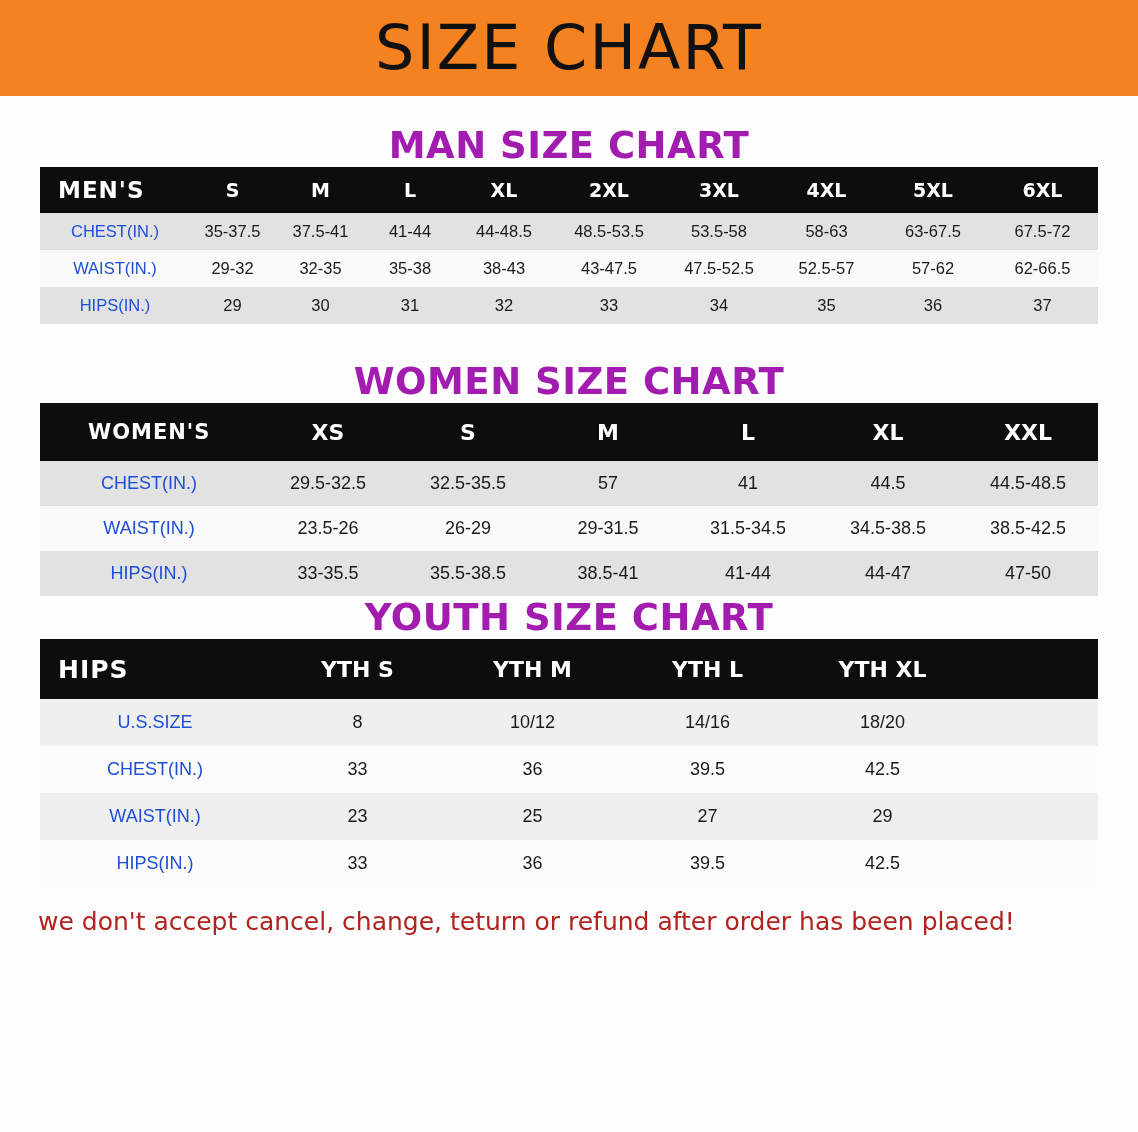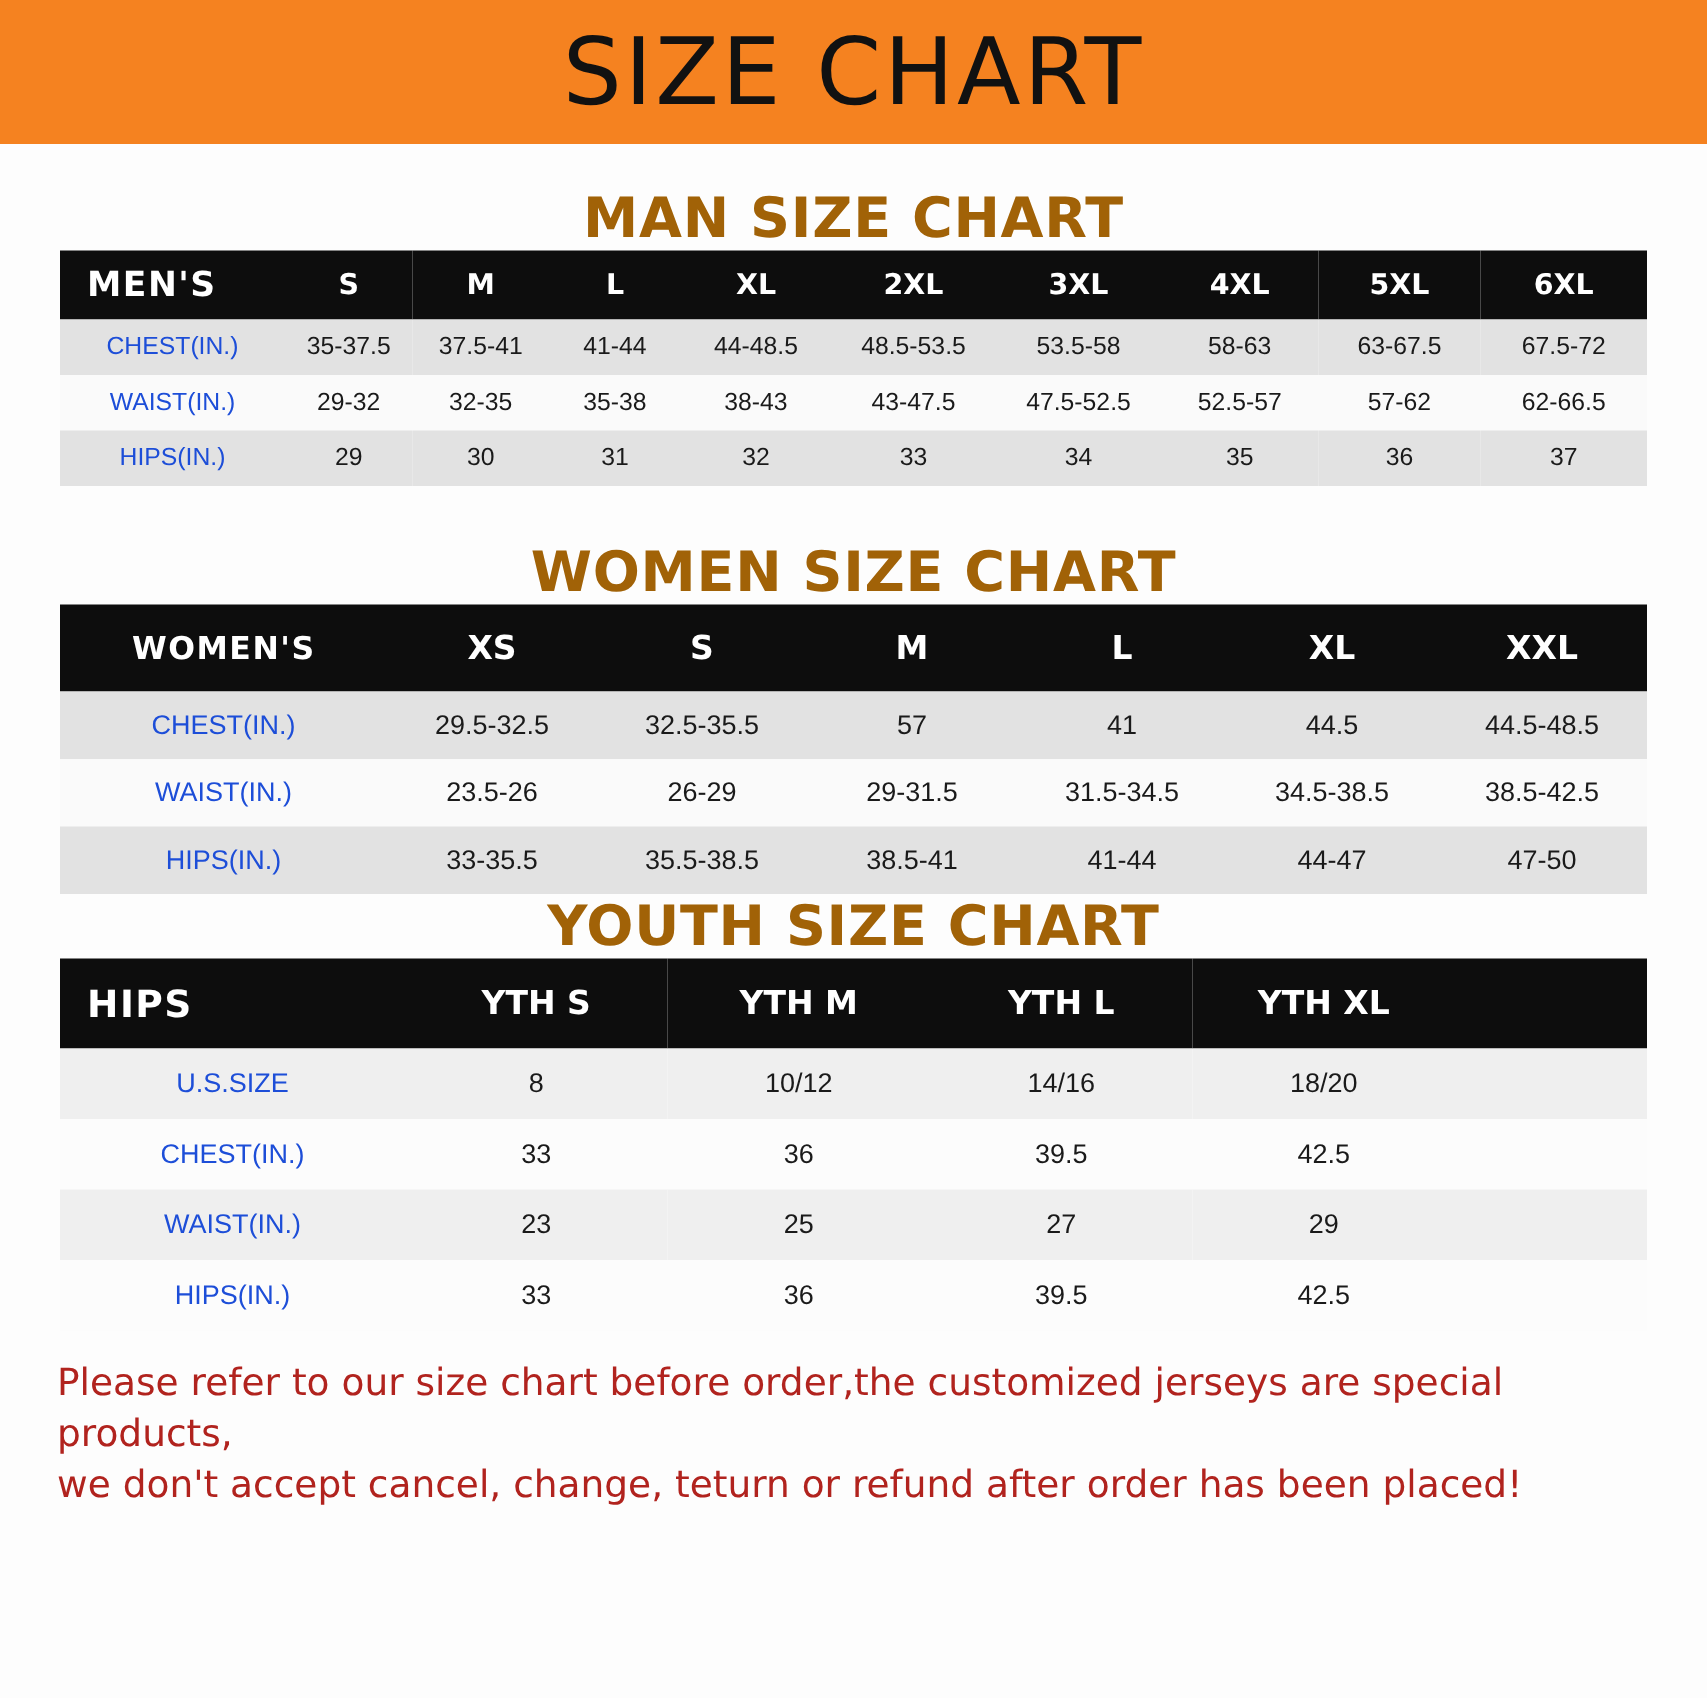--- a/index.html
+++ b/index.html
@@ -34,21 +34,21 @@
     font-size: 62px;
     letter-spacing: 2px;
     color: #111111;
     line-height: 1;
   }
   
   .section-heading {
     text-align: center;
     font-family: "DejaVu Sans", sans-serif;
     font-weight: bold;
-    color: #a16207;
+    color: #a21caf;
     letter-spacing: 0.5px;
   }
   #man-heading { font-size: 37px; margin-top: 28px; }
   #women-heading { font-size: 37px; margin-top: 36px; }
   #youth-heading { font-size: 37px; }
 
   
   .chart-wrap {
     padding: 0 40px;
     box-sizing: border-box;
@@ -299,17 +299,16 @@
           <td>36</td>
           <td>39.5</td>
           <td>42.5</td>
           <td></td>
         </tr>
       </tbody>
     </table>
   </div>
 
   <div class="note">
-    <div>Please refer to our size chart before order,the customized jerseys are special products,</div>
     <div>we don't accept cancel, change, teturn or refund after order has been placed!</div>
   </div>
 
 </div>
 
 </body></html>

